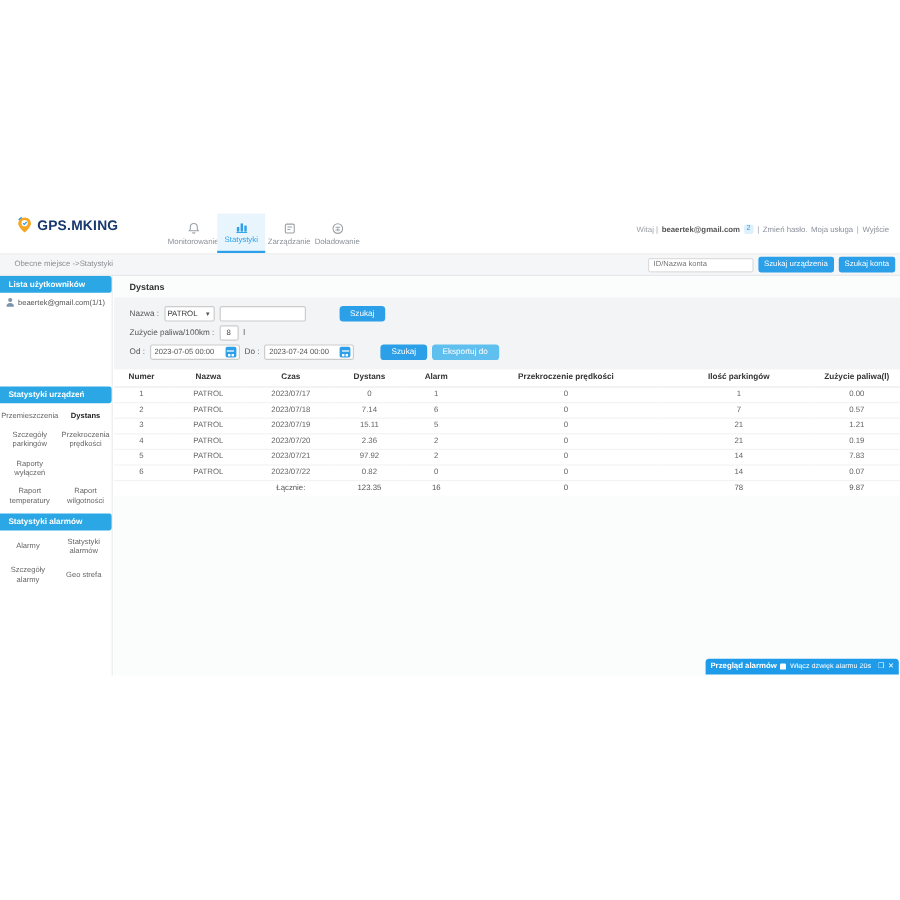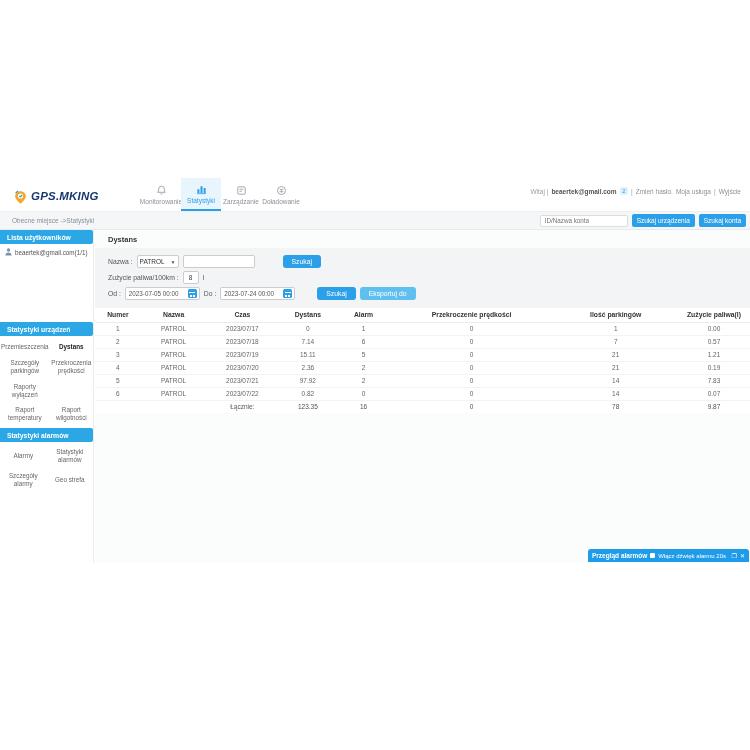--- a/index.html
+++ b/index.html
@@ -1,20 +1,20 @@
 <!DOCTYPE html>
 <html><head>
 <meta charset="utf-8">
 <style>
   * { box-sizing: border-box; margin: 0; padding: 0; }
   html,body { width:750px; height:750px; background:#fff; font-family:"Liberation Sans",sans-serif; overflow:hidden; position:relative; }
 
   
   .hdr { position:absolute; top:178px; left:0; width:750px; height:33px; background:#fff; }
-  .logo { position:absolute; left:13px; top:12px; display:flex; align-items:flex-start; gap:3px; cursor:pointer;font-style:italic; }
+  .logo { position:absolute; left:13px; top:2px; display:flex; align-items:flex-end; gap:3px; cursor:pointer; }
   .logo-text { font-size:11.5px; font-weight:bold; color:#16386e; letter-spacing:.2px; }
   .nav { position:absolute; left:141px; top:0; height:33px; display:flex; }
   .nav-item { width:40px; display:flex; flex-direction:column; align-items:center; justify-content:center; gap:2px; font-size:6.5px; color:#8a9099; cursor:pointer; }
   .nav-item.active { background:#e9f5fd; color:#2b9fe8; border-bottom:2px solid #2b9fe8; }
   .userbar { position:absolute; right:9px; top:9px; font-size:6.5px; color:#9aa0a6; display:flex; align-items:center; gap:3px; white-space:nowrap; }
   .userbar .email { color:#555; font-weight:bold; cursor:pointer; }
   .userbar .lnk { color:#8a9099; cursor:pointer; }
   .badge { background:#ddf0fb; color:#2b9fe8; border-radius:2px; padding:0 2.5px; font-size:6px; line-height:8px; cursor:pointer; }
 
   

